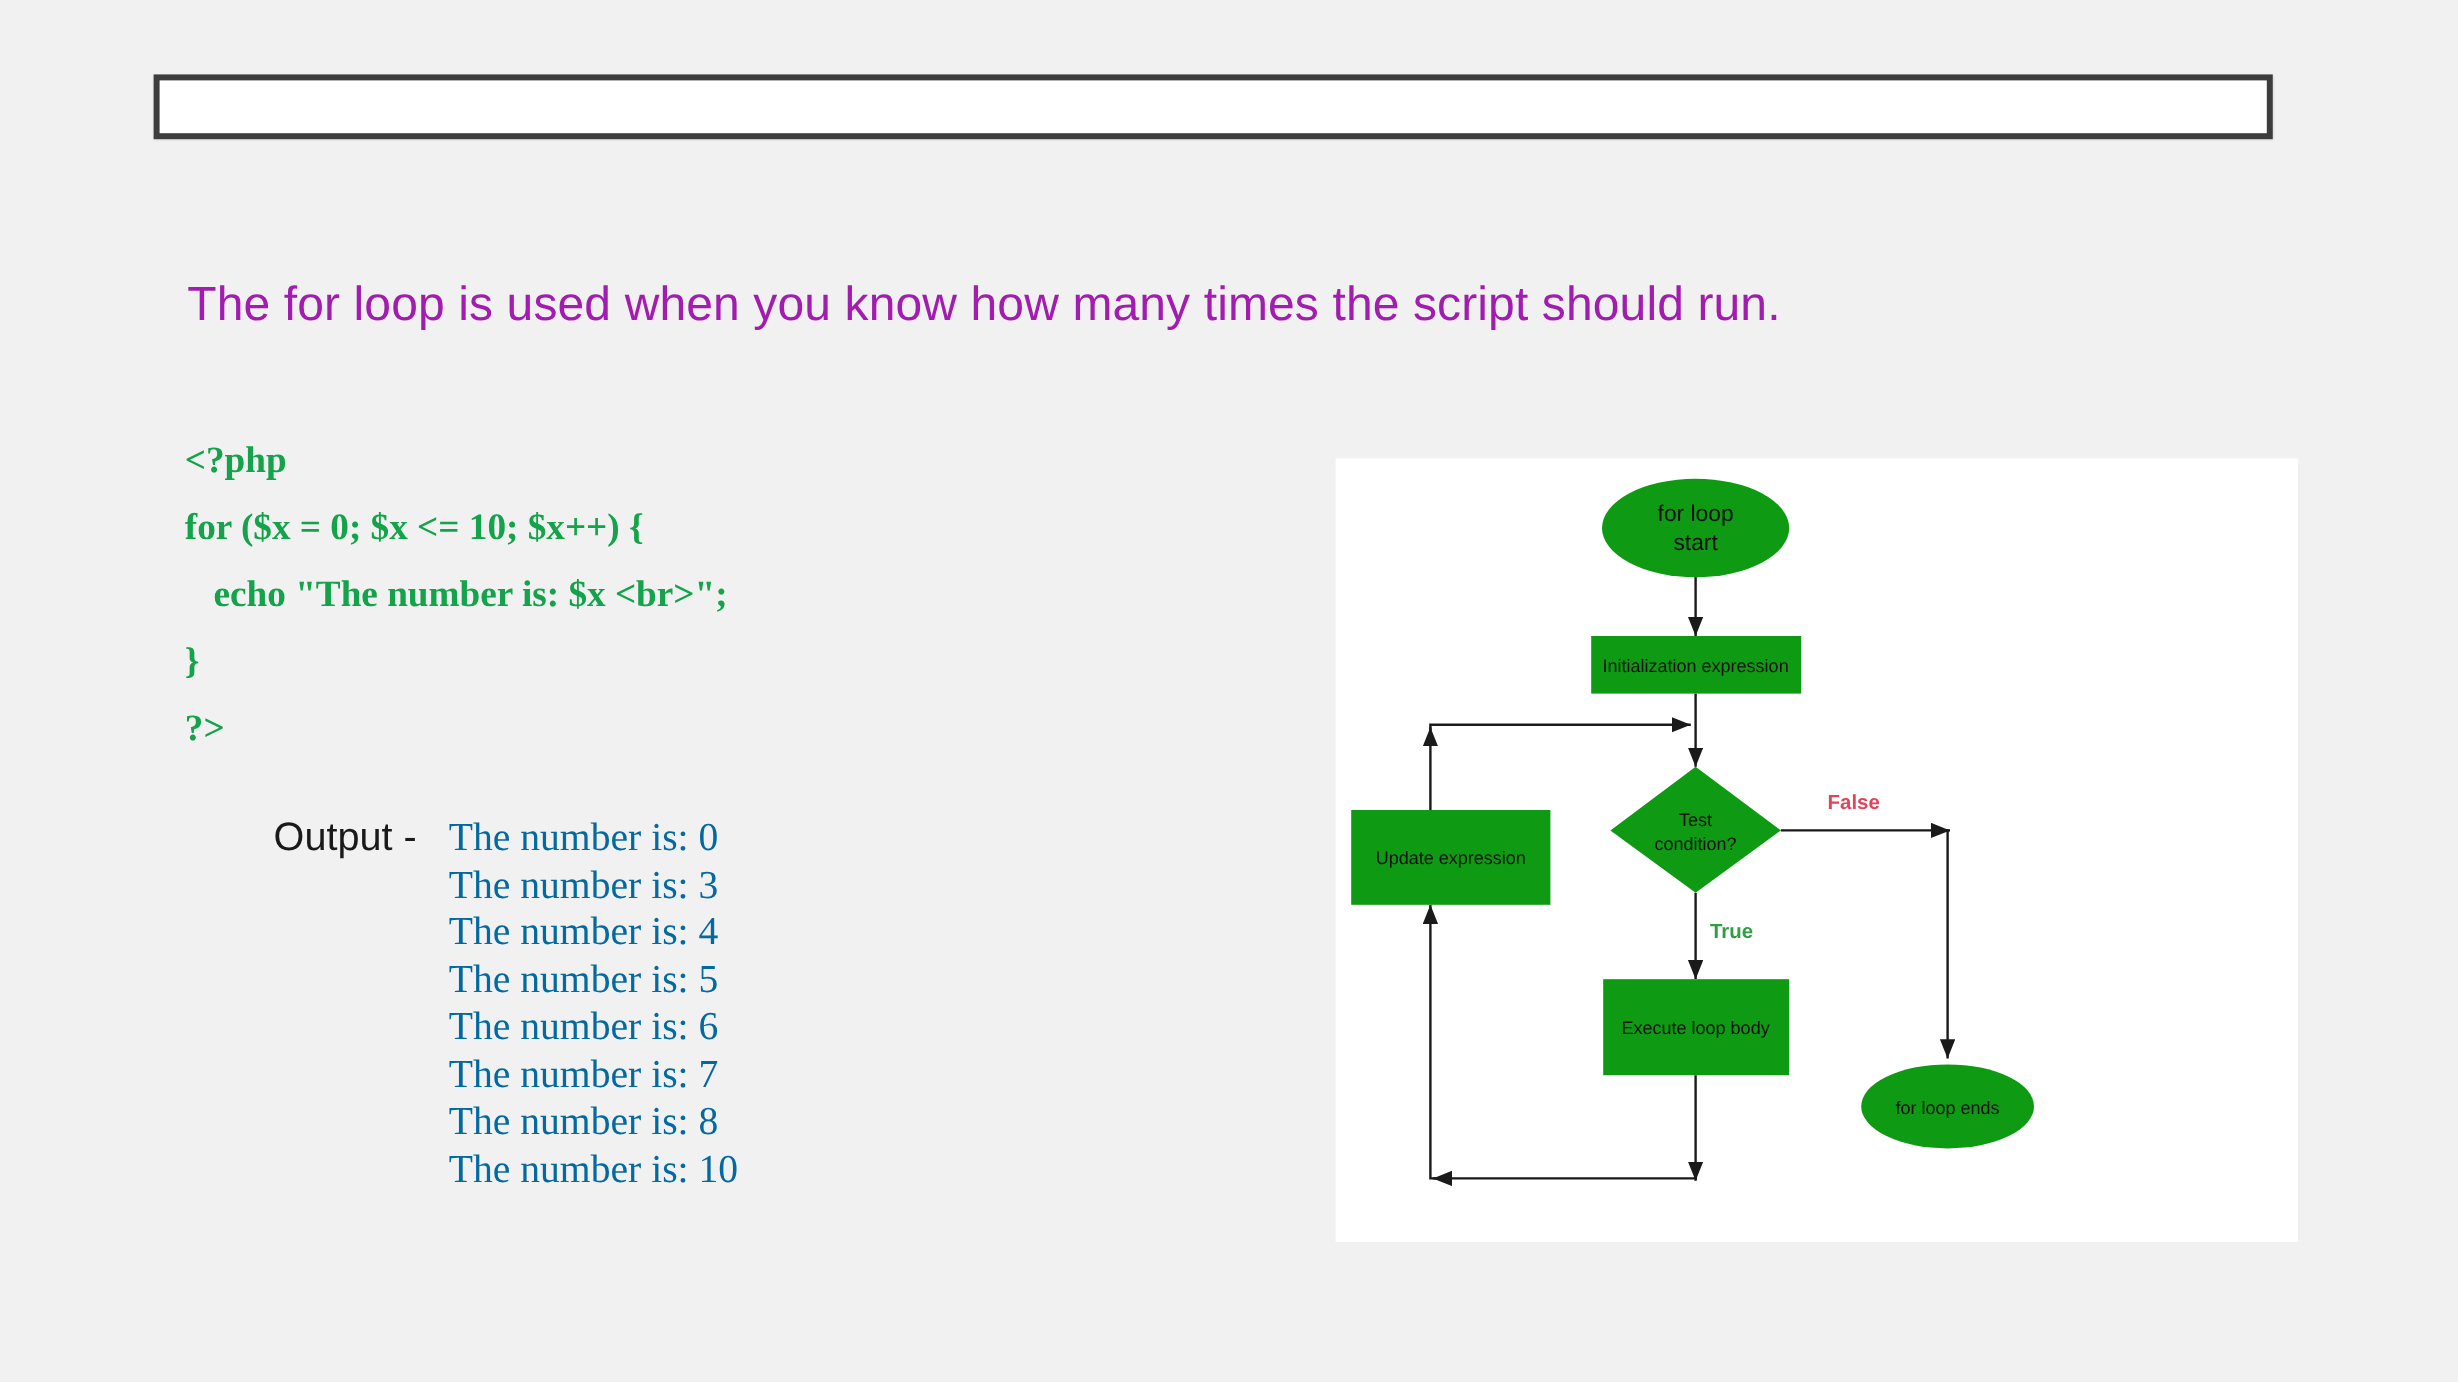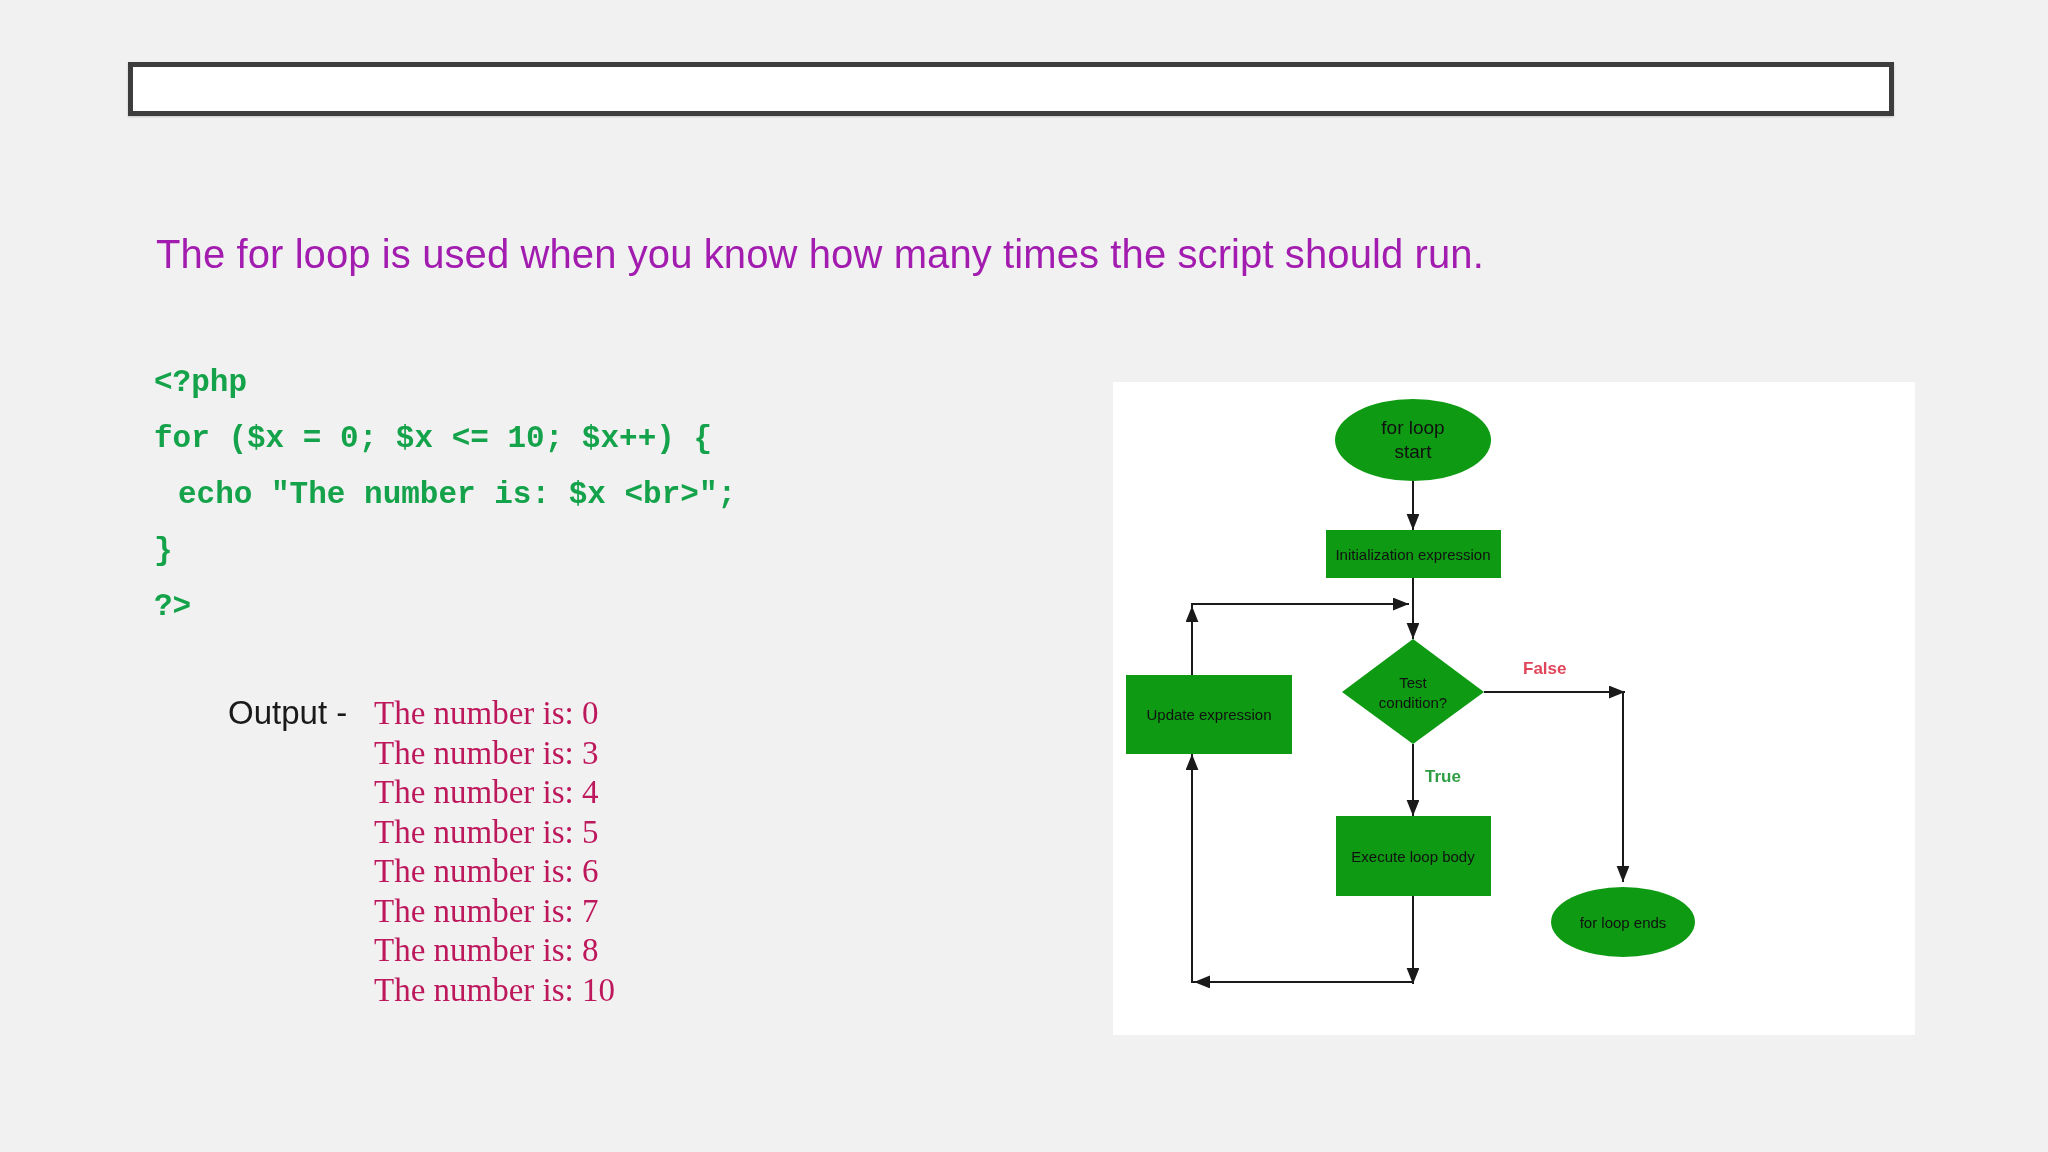--- a/index.html
+++ b/index.html
@@ -49,52 +49,52 @@
   }
 
   
   #code-block {
     position: absolute;
     left: 154px;
     top: 355px;
     width: 860px;
   }
   .code-line {
-    font-family: Liberation Mono, monospace;
+    font-family: Liberation Serif, serif;
     font-weight: bold;
     font-size: 31px;
     color: #14a34a;
     line-height: 56px;
     white-space: pre;
   }
   .code-line.indent-1 { padding-left: 24px; }
 
   
   #output-block {
     position: absolute;
     left: 228px;
-    top: 694px;
+    top: 678px;
   }
   .output-row {
     display: flex;
     align-items: baseline;
     height: 39.5px;
   }
   .output-label {
     font-family: "Liberation Sans", sans-serif;
     font-size: 33px;
     color: #1a1a1a;
     width: 146px;
     white-space: pre;
   }
   .output-label.spacer { visibility: hidden; }
   .output-text {
     font-family: "Liberation Serif", serif;
     font-size: 33px;
-    color: #be185d;
+    color: #0369a1;
     white-space: pre;
   }
 
   
   #flowchart-panel {
     position: absolute;
     left: 1113px;
     top: 382px;
     width: 802px;
     height: 653px;

